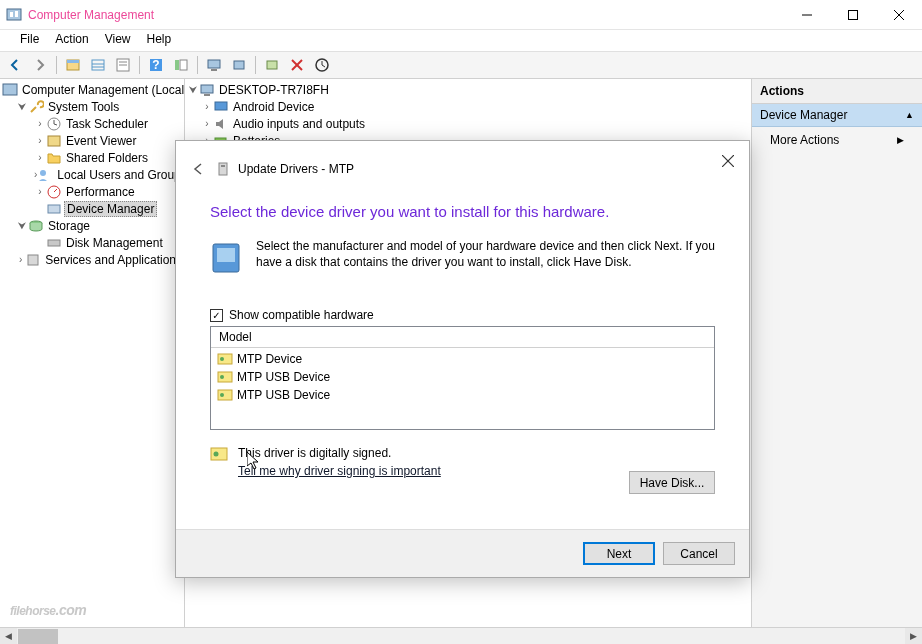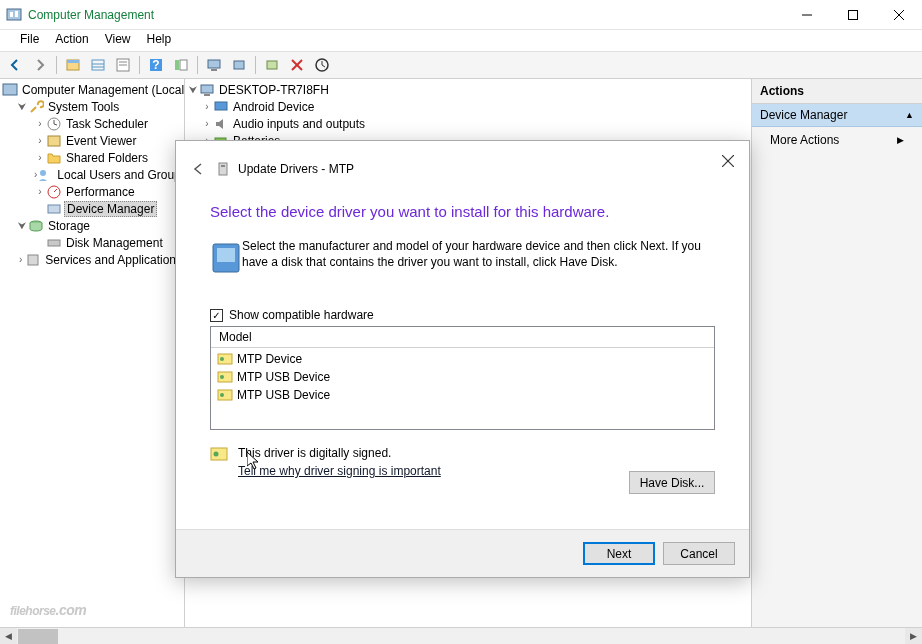--- a/index.html
+++ b/index.html
@@ -1,21 +1,21 @@
 <!DOCTYPE html>
 <html><head>
 <meta charset="utf-8">
 <style>
 * { box-sizing: border-box; margin: 0; padding: 0; font-family: "Segoe UI", Tahoma, sans-serif; font-size: 12px; }
 body { background: #fff; width: 922px; height: 644px; overflow: hidden; position: relative; }
 
 
 .titlebar { height: 30px; display: flex; align-items: center; padding: 0 0 0 6px; background: #fff; border-bottom: 1px solid #e5e5e5; }
 .titlebar .app-icon { width: 16px; height: 16px; margin-right: 6px; }
-.titlebar .title { color: #15803d; }
+.titlebar .title { color: #ec4899; }
 .titlebar .win-controls { margin-left: auto; display: flex; }
 .titlebar .win-btn { width: 46px; height: 30px; display: flex; align-items: center; justify-content: center; color: #333; }
 
 
 .menubar { height: 21px; display: flex; align-items: flex-start; padding: 0 12px; background: #fff; }
 .menubar .menu-item { padding: 2px 8px; color: #000; }
 
 
 .toolbar { height: 28px; display: flex; align-items: center; padding: 0 4px; background: #f5f5f5; border-top: 1px solid #e0e0e0; border-bottom: 1px solid #d0d0d0; gap: 3px; }
 .toolbar .tb-btn { width: 22px; height: 22px; display: flex; align-items: center; justify-content: center; border: 1px solid transparent; }
@@ -47,21 +47,21 @@
 
 
 .dialog { position: absolute; left: 175px; top: 140px; width: 575px; height: 438px; background: #fff; border: 1px solid #aaa; box-shadow: 0 4px 20px rgba(0,0,0,0.25); z-index: 100; }
 .dialog .dlg-close { position: absolute; right: 6px; top: 6px; width: 30px; height: 28px; display: flex; align-items: center; justify-content: center; font-size: 14px; color: #333; }
 .dialog .dlg-hdr { display: flex; align-items: center; padding: 12px 16px 0 10px; height: 44px; }
 .dialog .dlg-back { width: 24px; height: 24px; display: flex; align-items: center; justify-content: center; color: #555; margin-right: 6px; }
 .dialog .dlg-hdr-icon { width: 16px; height: 16px; margin-right: 6px; }
 .dialog .dlg-title { color: #000; font-size: 12px; }
 .dialog .dlg-body { padding: 18px 34px 0 34px; }
 .dialog .headline { color: #6d28d9; font-size: 15px; margin-bottom: 18px; }
-.dialog .instr-row { display: flex; margin-bottom: 30px; }
+.dialog .instr-row { display: flex; gap: 14px; margin-bottom: 30px; }
 .dialog .instr-icon { width: 32px; height: 40px; flex-shrink: 0; }
 .dialog .instr-text { color: #000; font-size: 12px; line-height: 1.35; }
 .dialog .chk-row { display: flex; align-items: center; gap: 6px; margin-bottom: 4px; }
 .dialog .model-box { border: 1px solid #828790; height: 104px; }
 .dialog .model-hdr { padding: 3px 8px; border-bottom: 1px solid #d0d0d0; }
 .dialog .model-list { padding: 2px 0; }
 .dialog .model-row { display: flex; align-items: center; padding: 1px 6px; gap: 4px; height: 18px; }
 .dialog .model-icon { width: 16px; height: 14px; }
 .dialog .sign-row { display: flex; align-items: flex-start; gap: 10px; margin-top: 16px; }
 .dialog .sign-icon { width: 18px; height: 16px; flex-shrink: 0; }

